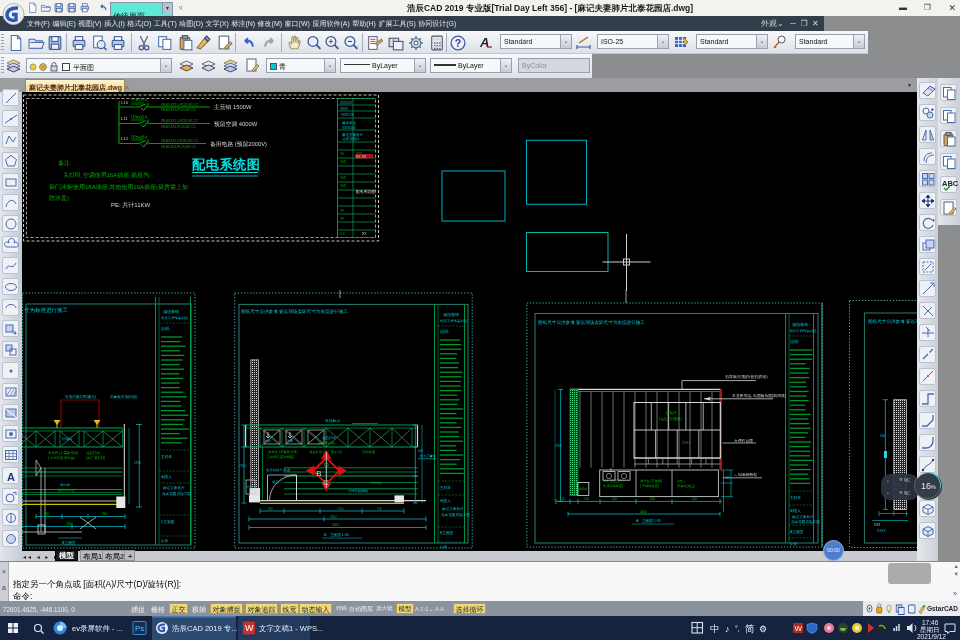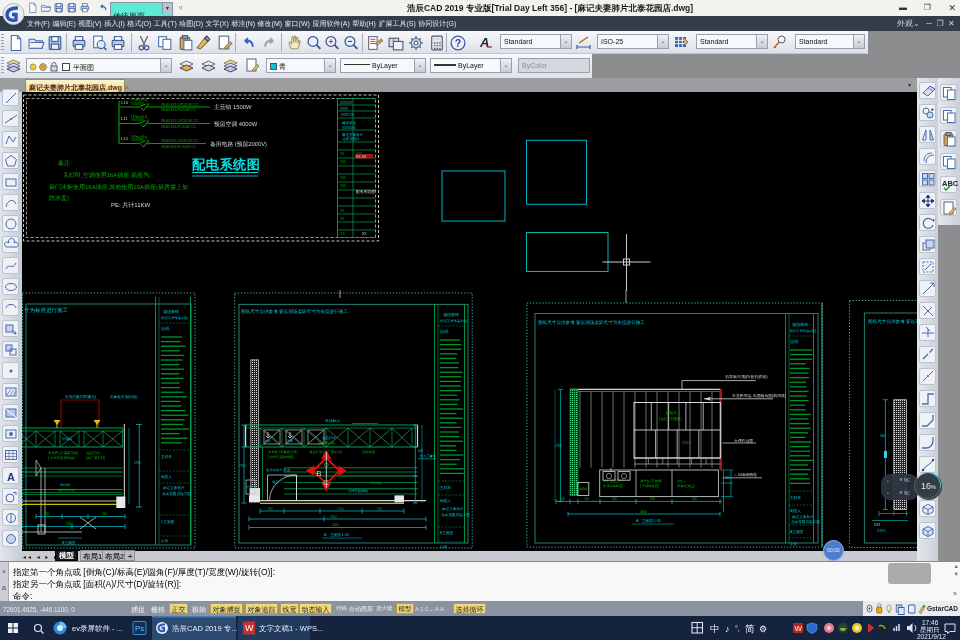--- a/index.html
+++ b/index.html
@@ -2,21 +2,21 @@
 <html><head><meta charset="utf-8"><style>
 html,body{margin:0;padding:0;width:960px;height:640px;overflow:hidden;background:#000;}
 *{box-sizing:border-box;font-family:"Liberation Sans",sans-serif;}
 #app{position:relative;width:960px;height:640px;background:#8b8d8e;overflow:hidden;}
 #titlebar{position:absolute;left:0;top:0;width:960px;height:16px;background:#f3f2ee;}
 #title{position:absolute;left:110px;top:2.5px;width:880px;text-align:center;font-size:8.5px;color:#1a1a1a;font-weight:bold;}
 .winbtn{position:absolute;top:3px;color:#333;font-size:8px;}
 #qat{position:absolute;left:27px;top:2px;height:13px;}
 #combo-ui{position:absolute;left:110px;top:1.5px;width:63px;height:13px;background:#5eead4;border:1px solid #8a93a8;font-size:8px;color:#111;padding:8px 2px;}
 #combo-ui .arr{position:absolute;right:0px;top:0px;width:10px;height:11px;background:#b8c2d4;border-left:1px solid #8a93a8;font-size:6px;line-height:10px;text-align:center;color:#333;}
-#menubar{position:absolute;left:0;top:16px;width:960px;height:15px;background:#333d49;color:#e4e7ea;font-size:8px;line-height:15px;}
+#menubar{position:absolute;left:0;top:16px;width:824px;height:15px;background:#333d49;color:#e4e7ea;font-size:8px;line-height:15px;}
 #menubar .items{position:absolute;left:27px;top:0;white-space:nowrap;font-size:7px;}
 #menubar .items b{margin-right:2.5px;font-weight:normal;}
 #menubar .right{position:absolute;right:3px;top:0;color:#cfd4da;}
 #glogo{position:absolute;left:2px;top:1px;width:23px;height:28px;z-index:5;}
 #tb1{position:absolute;left:0;top:31px;width:868px;height:23px;background:linear-gradient(#f7f8fa,#dde1e8);border-bottom:1px solid #c0c6d0;}
 #tb1r{position:absolute;left:868px;top:31px;width:92px;height:23px;background:#8b8d8e;}
 #tb2{position:absolute;left:0;top:54px;width:592px;height:24px;background:linear-gradient(#f7f8fa,#dde1e8);}
 #tb2r{position:absolute;left:592px;top:54px;width:368px;height:24px;background:#8b8d8e;}
 .ticon{position:absolute;top:2.5px;width:18px;height:18px;}
 .ticon2{position:absolute;top:3px;width:18px;height:18px;}
@@ -1008,21 +1008,20 @@
       <div class="nav">◂◂ ◂ ▸ ▸▸</div>
 <div class="ltab" style="left:55px;background:#191919;color:#fff;font-weight:bold;border:1px solid #000;">模型</div>
 <div class="ltab" style="left:80px;background:#b8bbc0;color:#333;border:1px solid #8d9095;padding:1px 2px 0 2px;">布局1</div>
 <div class="ltab" style="left:102px;background:#b8bbc0;color:#333;border:1px solid #8d9095;padding:1px 2px 0 2px;">布局2</div>
 <div class="ltab" style="left:124px;background:#b8bbc0;color:#333;border:1px solid #8d9095;width:11px;padding:1px 0 0 3px;">+</div>
 </div>
 <div id="cmd">
       <div class="strip">
         <div style="color:#445;font-size:7px;text-align:center;line-height:8px;padding-top:6px;">×<br><br>a</div>
       </div>
-<div class="l" style="top:5px;">指定第一个角点或 [倒角(C)/标高(E)/圆角(F)/厚度(T)/宽度(W)/旋转(O)]:</div>
 <div class="l" style="top:17px;">指定另一个角点或 [面积(A)/尺寸(D)/旋转(R)]:</div>
 <div class="l" style="top:29px;">命令:</div>
 <div id="cmdwm"></div>
 <div style="position:absolute;right:1px;top:1px;color:#667;font-size:5.5px;line-height:7.5px;">▲<br>▼</div>
 <div style="position:absolute;right:3px;top:28px;color:#556;font-size:7px;">»</div>
 </div>
 <div id="status">
       <div class="coord">72601.4625, -446.1100, 0</div>
 <div class="sbtn" style="left:334px;font-size:5.5px;">对称</div>
 <div class="sbtn" style="left:129px;">捕捉</div>

